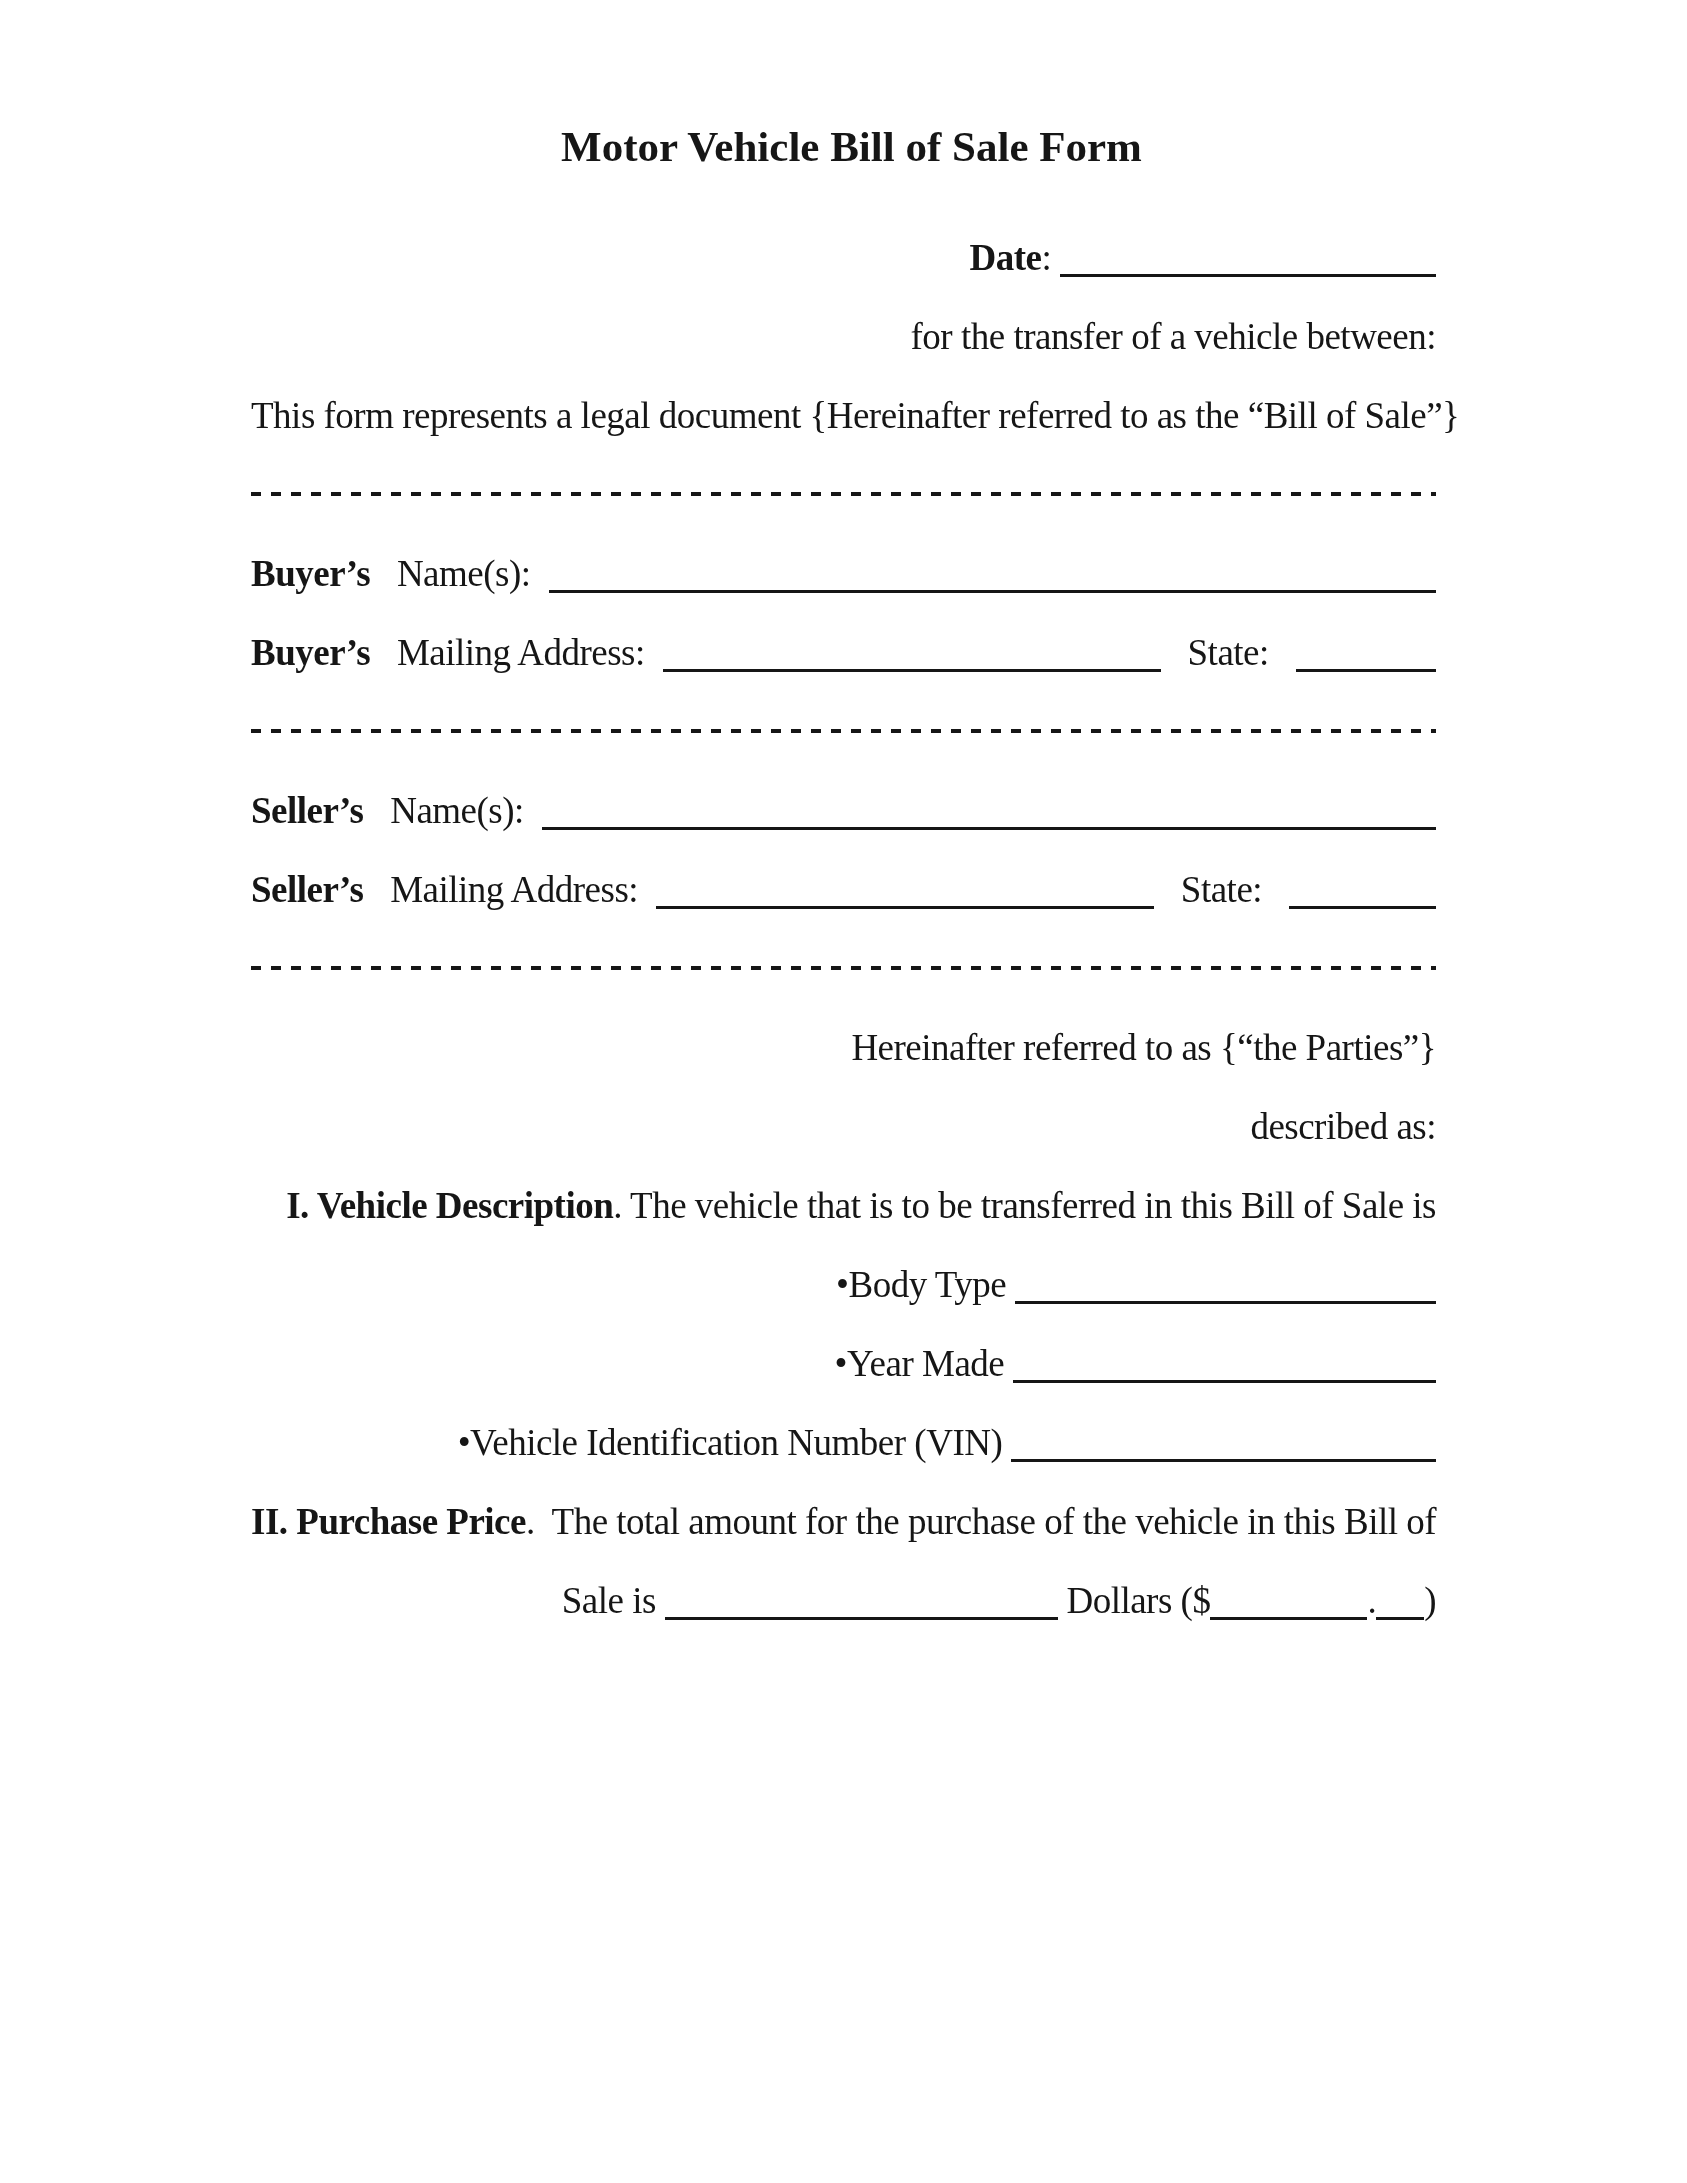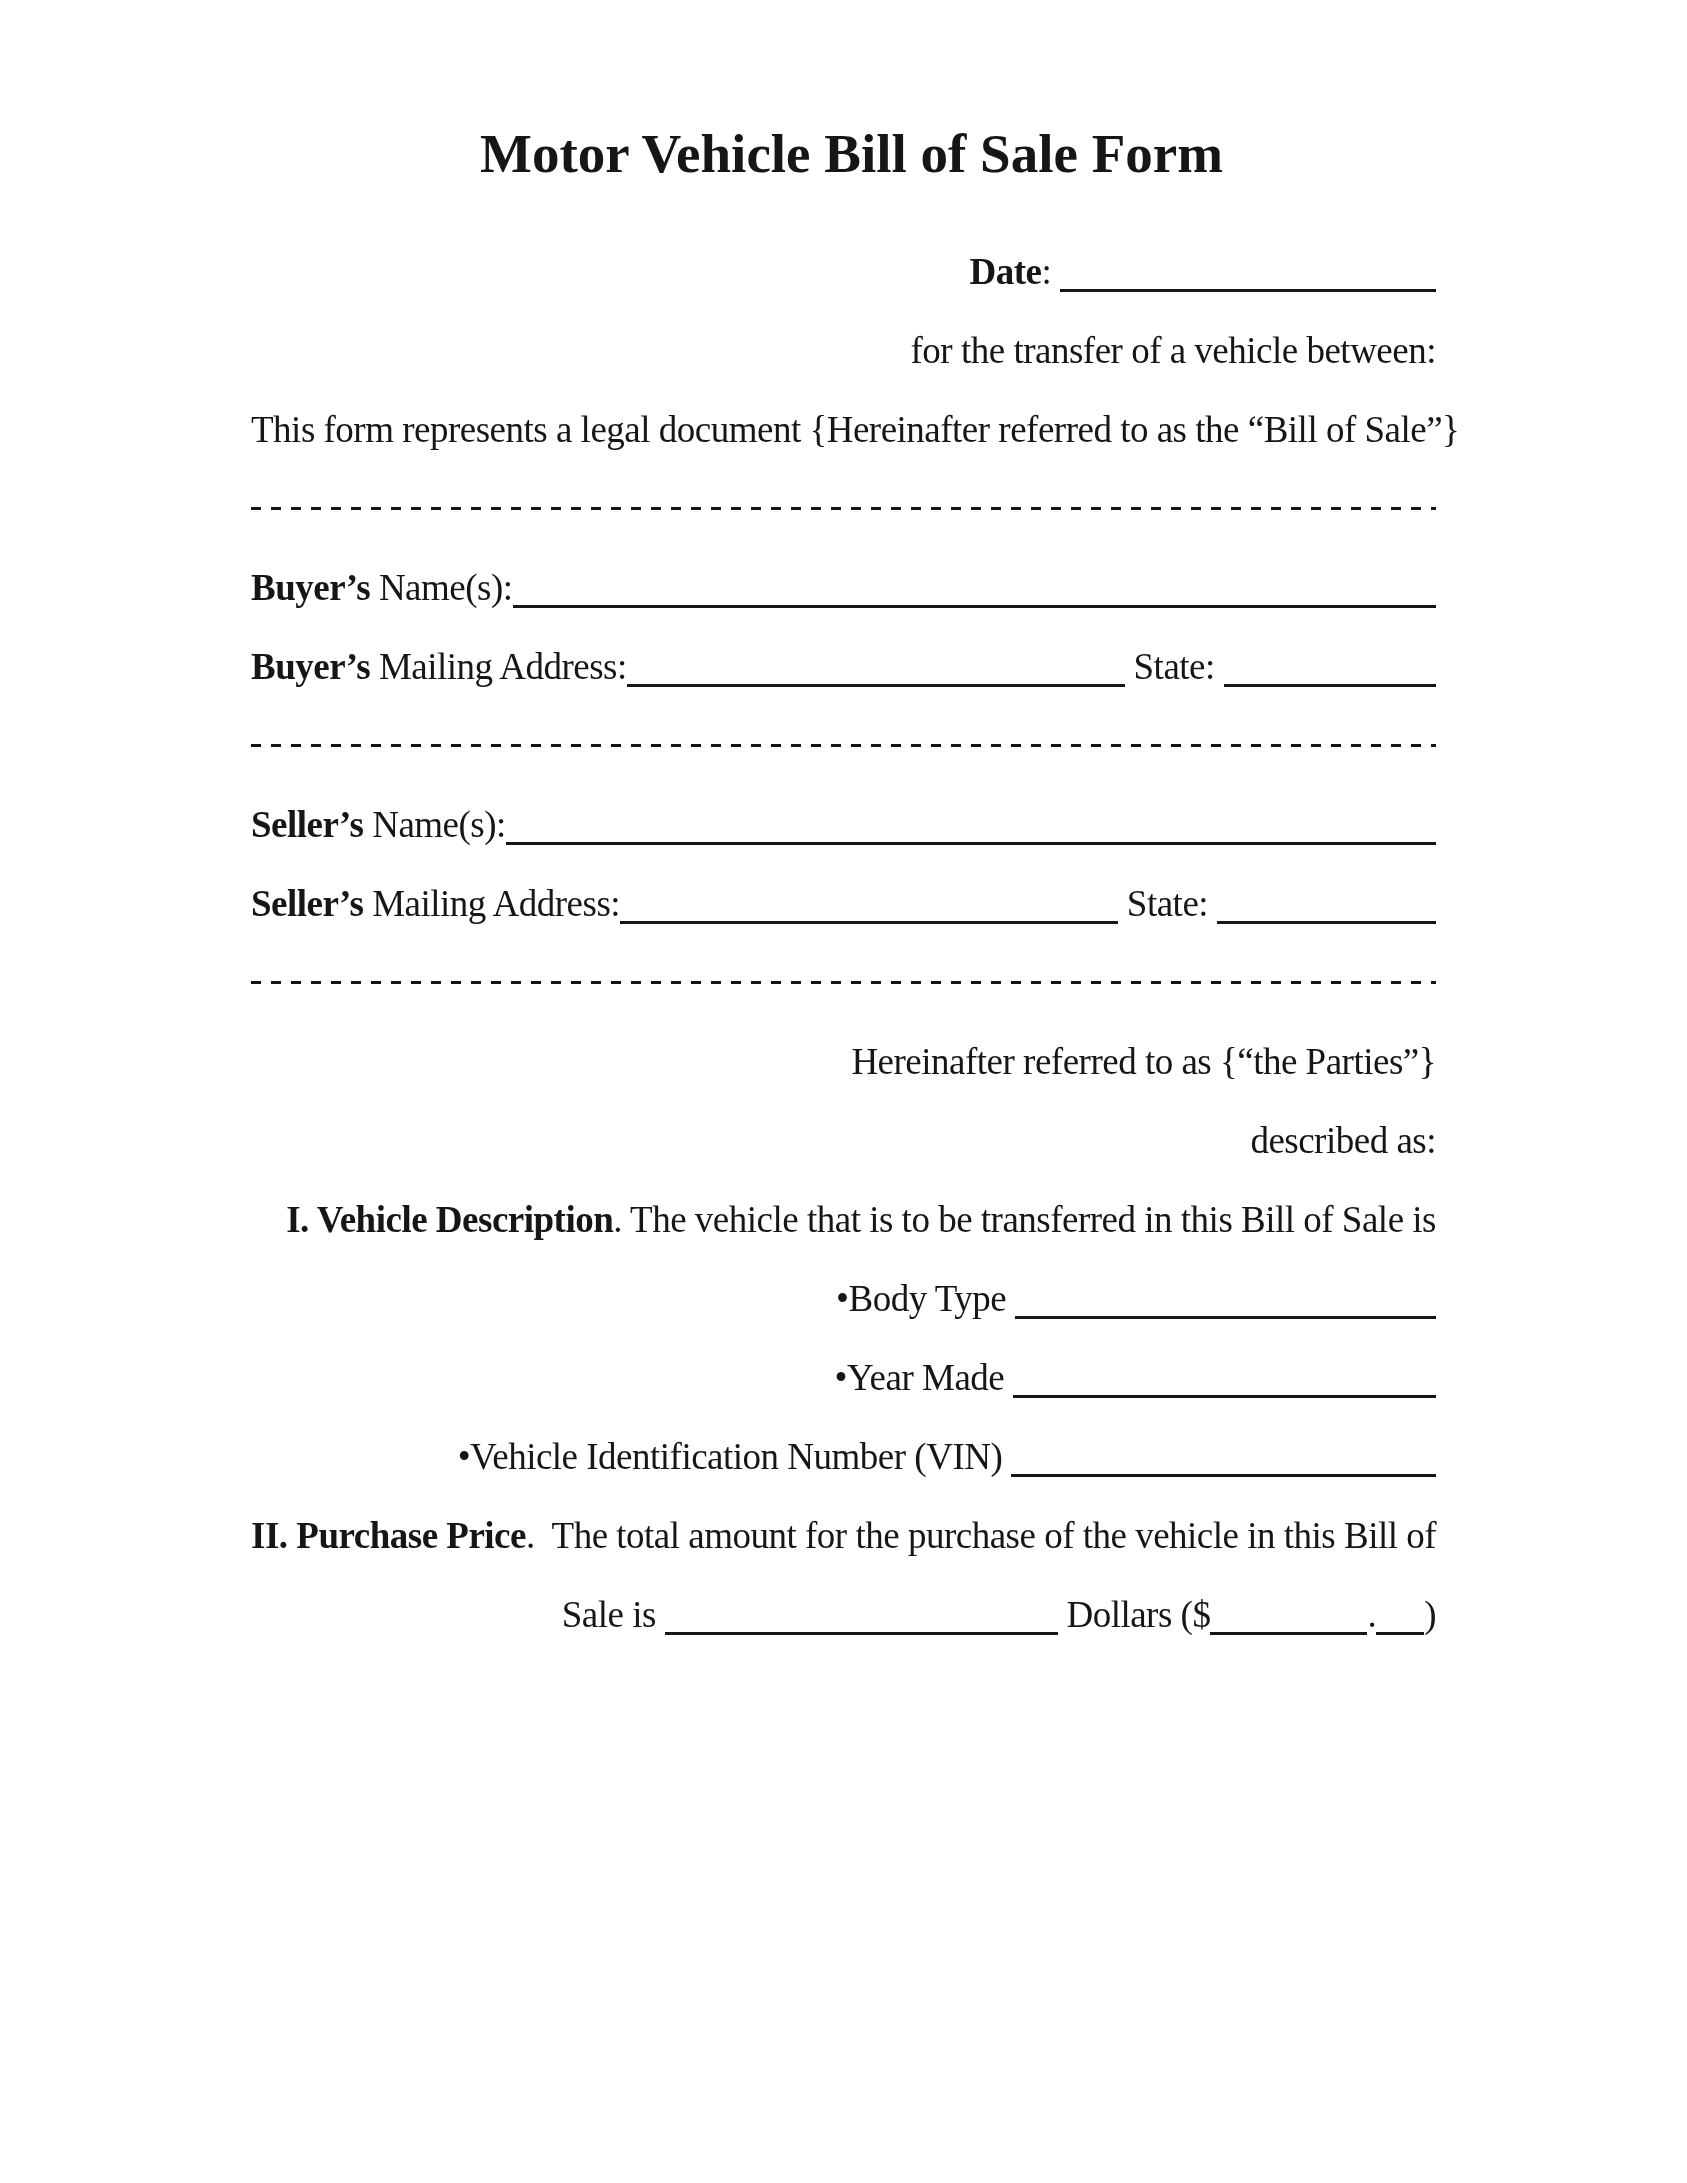--- a/index.html
+++ b/index.html
@@ -9,33 +9,33 @@
     margin:0 auto;
     background:#ffffff;
     color:#161616;
     font-family:"Liberation Serif", serif;
     overflow:hidden;
   }
   h1.title {
     margin:0;
     padding:121px 0 0 16px;
     text-align:center;
-    font-size:55px;
+    font-size:43px;
     line-height:1.2;
     font-weight:700;
   }
   .body {
     margin-top:45px;
     padding:0 251px;
     font-size:37px;
     letter-spacing:-0.5px;
     line-height:79px;
   }
   .row { height:79px; white-space:pre;text-align:right; }
-  .flex { display:flex; align-items:baseline; }
+  .flex { display:flex; align-items:baseline;gap:18px; }
   .b { font-weight:700; }
   
   .blank {
     display:inline-block;
     height:40px;
     border-bottom:3.5px solid #161616;
     vertical-align:-7.9px;
   }
   
   .flex .blank { height:3.5px; border-bottom:3.5px solid #161616; position:relative; top:7.9px; vertical-align:baseline; }

